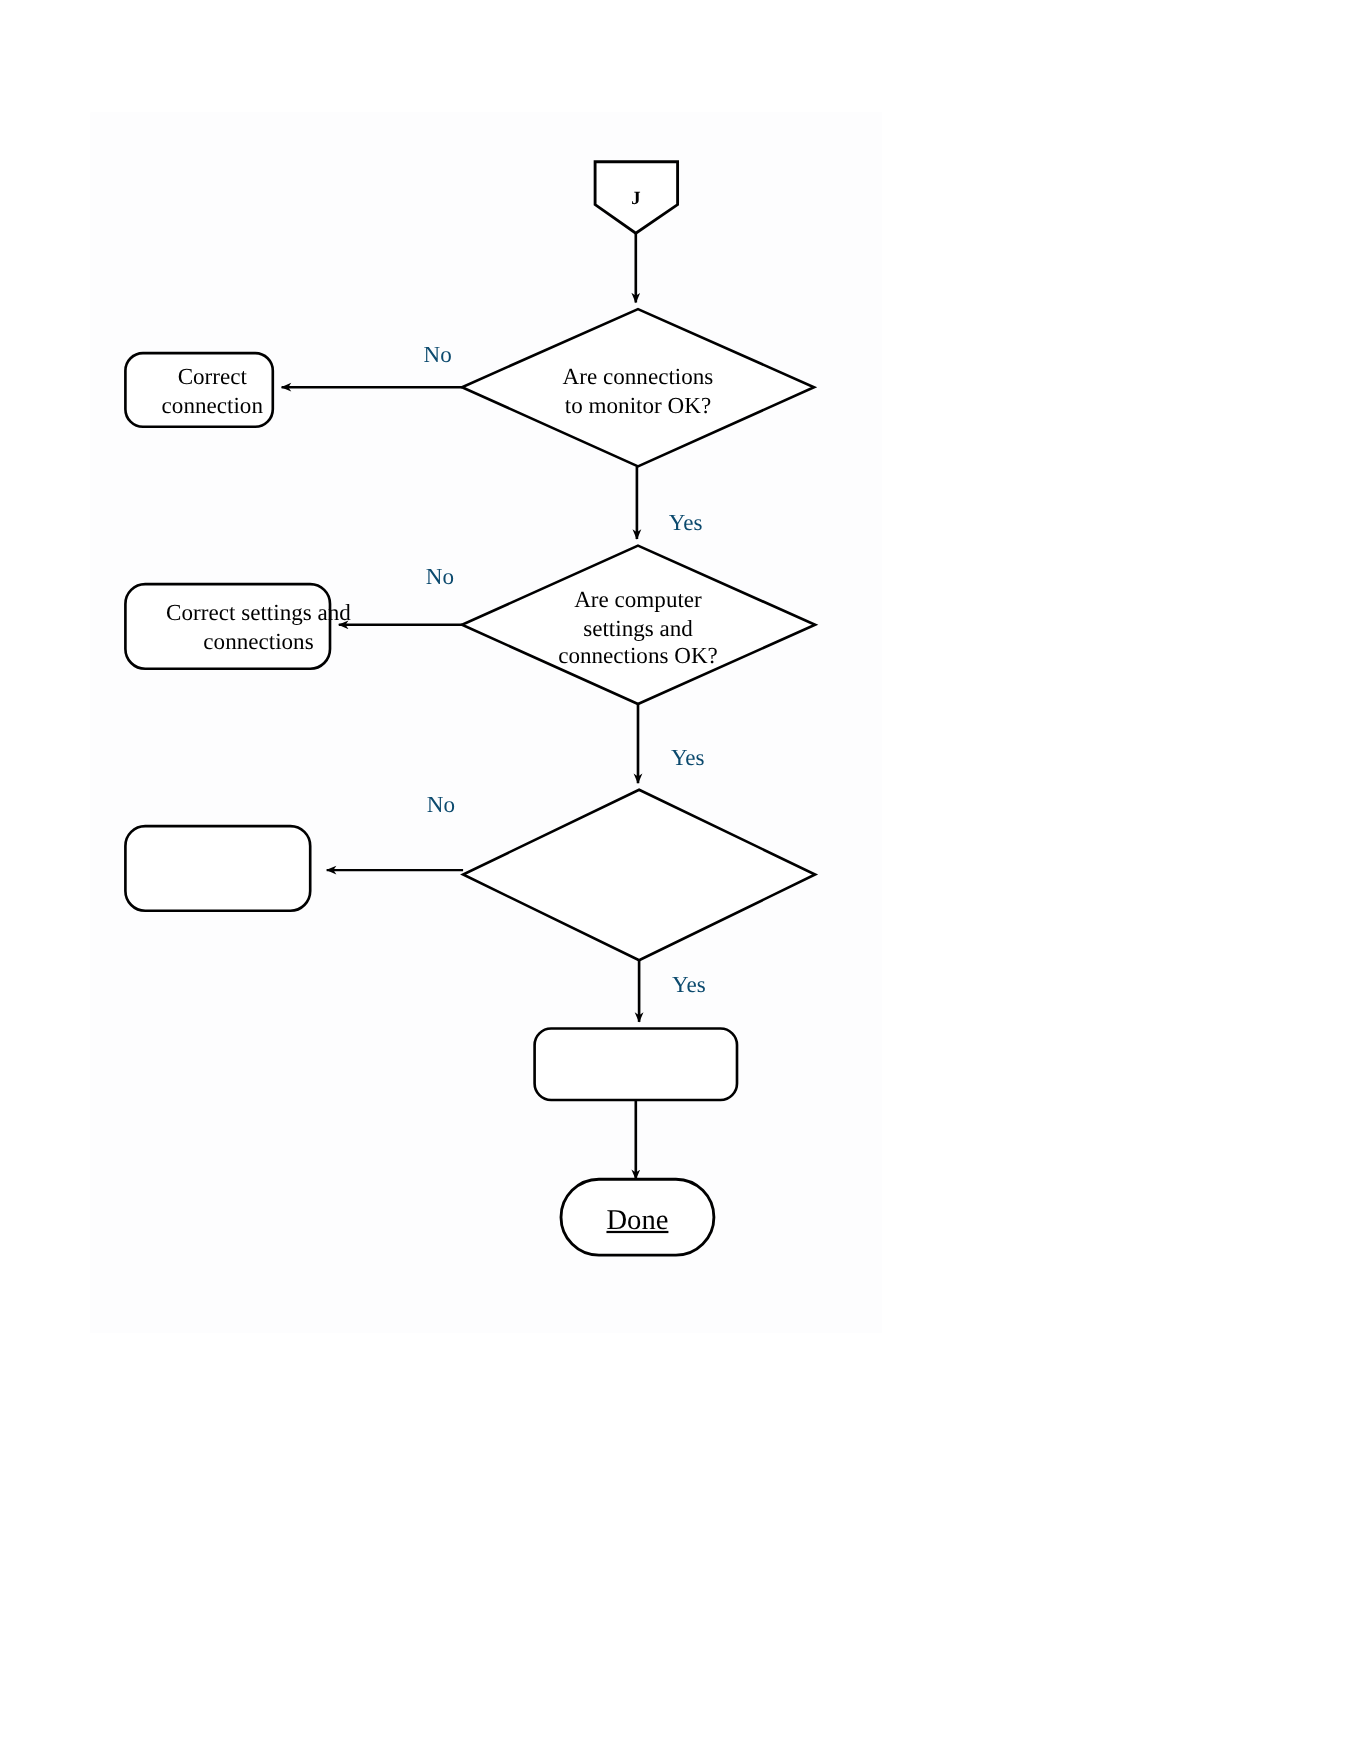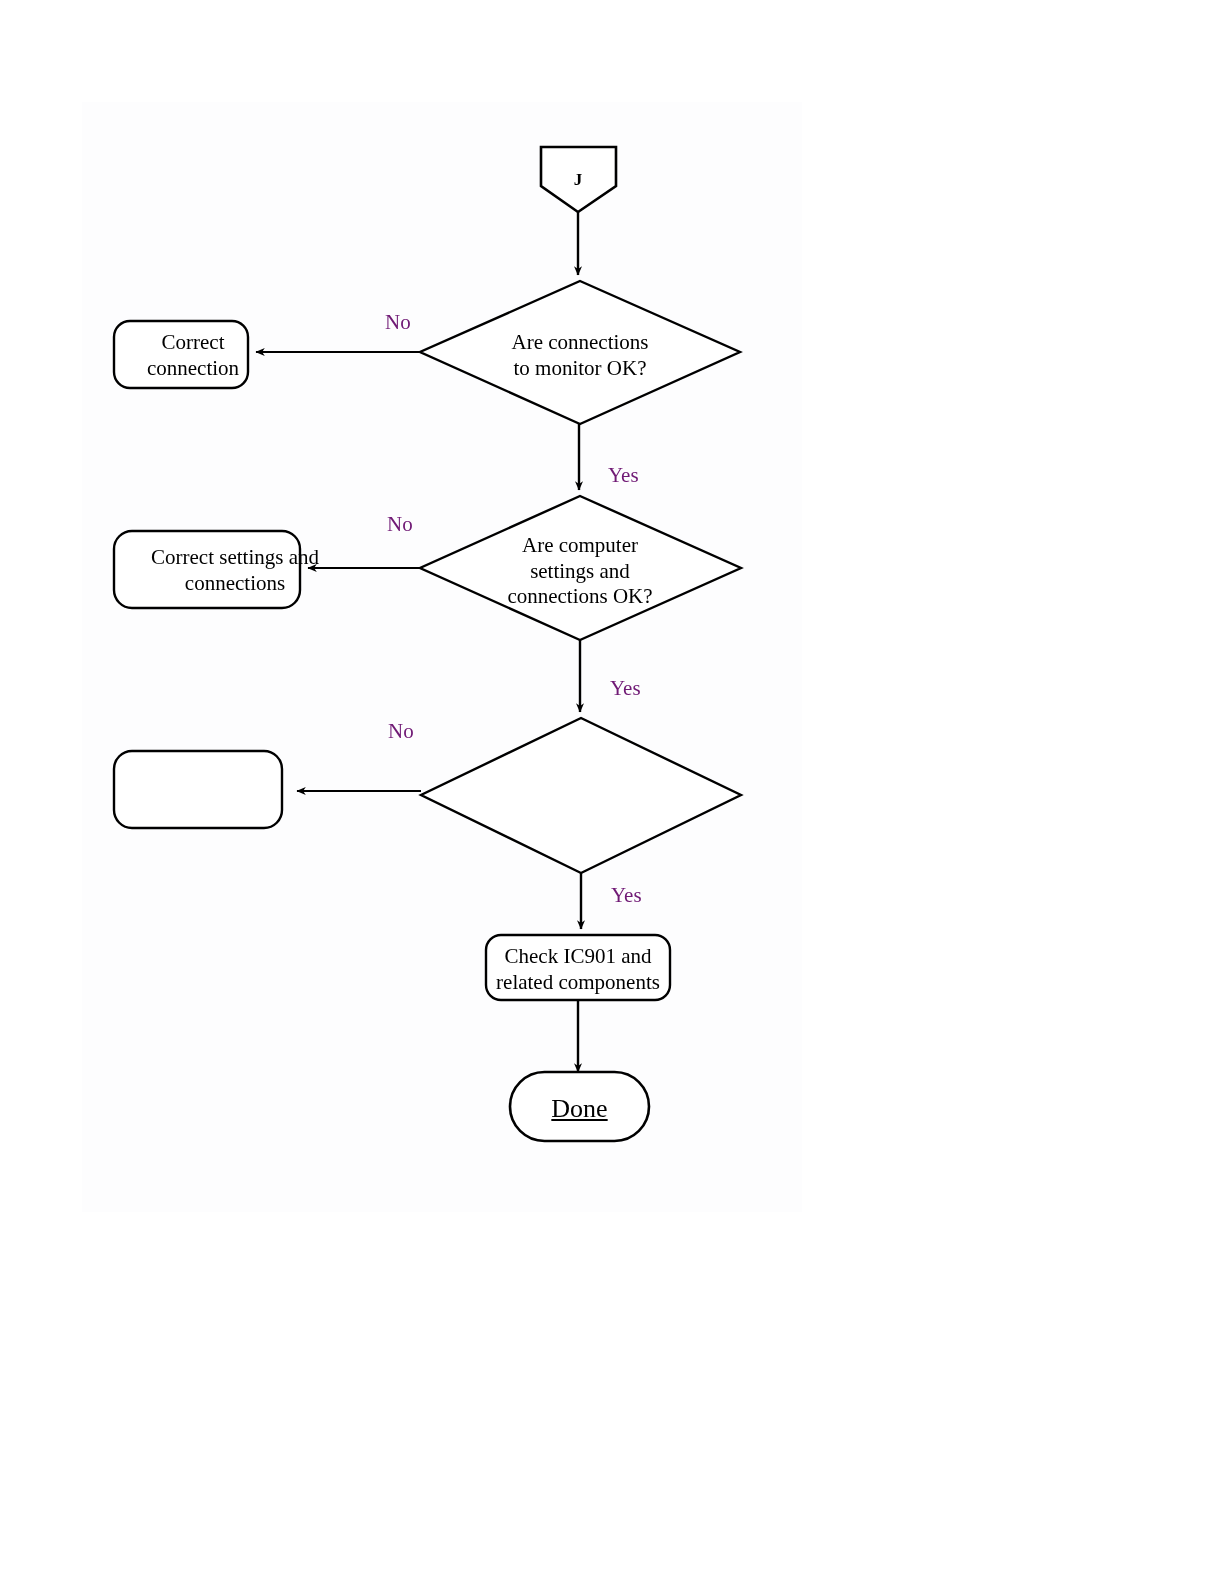--- a/index.html
+++ b/index.html
@@ -42,21 +42,21 @@
     position: absolute;
     text-align: center;
     color: #000000;
     font-family: "Liberation Serif", "DejaVu Serif", serif;
     line-height: 1.22;
     white-space: pre-line;
     pointer-events: none;
   }
   .edge-label {
     position: absolute;
-    color: #701a75;
+    color: #0c4a6e;
     font-family: "Liberation Serif", "DejaVu Serif", serif;
     font-size: 21px;
     line-height: 1;
   }
   .start-letter {
     font-weight: bold;
     font-size: 17px;
   }
   .box-label { font-size: 21px; }
   .diamond-label { font-size: 21px; }
@@ -121,22 +121,20 @@
   <div class="node-text diamond-label" style="left:460px; top:533px; width:240px;">Are computer
 settings and
 connections OK?</div>
 
   <div class="node-text box-label" style="left:112px; top:545px; width:190px;padding-left:28px;">Correct settings and
 connections</div>
 
   <div class="node-text diamond-label" style="left:461px; top:783px; width:240px;"></div>
 
 
-  <div class="node-text box-label" style="left:484px; top:944px; width:188px;">Check IC901 and
-related components</div>
 
   <div class="node-text terminal-label" style="left:510px; top:1093px; width:139px;">Done</div>
 
   <div class="edge-label" style="left:385px; top:312px;">No</div>
 
   <div class="edge-label" style="left:608px; top:465px;">Yes</div>
 
   <div class="edge-label" style="left:387px; top:514px;">No</div>
 
   <div class="edge-label" style="left:610px; top:678px;">Yes</div>

